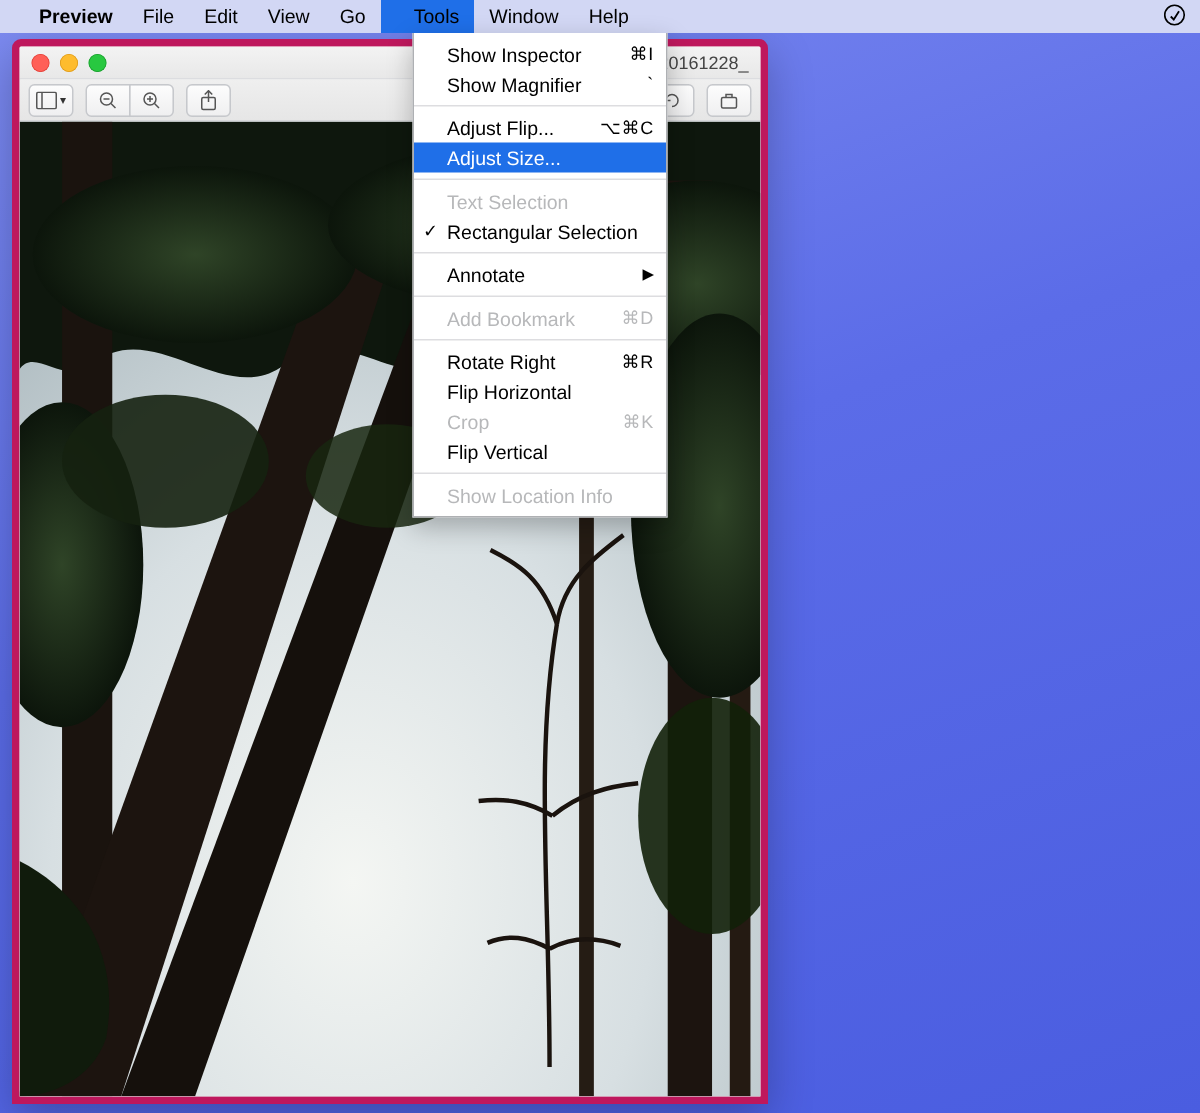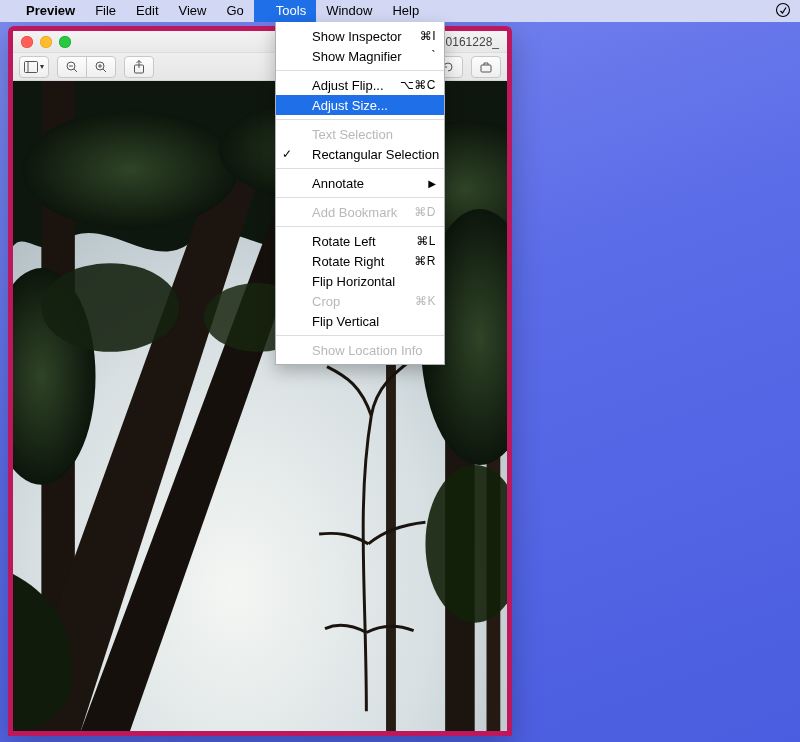--- a/index.html
+++ b/index.html
@@ -26,42 +26,42 @@
   .menubar .apple { font-size: 15px; margin-right: 8px; }
   .menubar .mbitem {
     padding: 2px 10px;
     height: 22px;
     line-height: 18px;
     display: flex;
     align-items: center;
     cursor: default;
   }
   .menubar .mbitem.app { font-weight: 600; }
-  .menubar .mbitem.active { background: #1f6fe8; color: #ffffff; padding-left: 22px; }
+  .menubar .mbitem.active { background: #1f6fe8; color: #000000; padding-left: 22px; }
   .menubar .spacer { flex: 1; }
   .menubar .status-icon { width: 18px; text-align: center; }
 
   
   .dropdown {
     position: absolute;
     top: 22px;
     left: 275px;
     width: 170px;
     background: #fff;
     border: 1px solid #aeb0b3;
     border-top: none;
     box-shadow: 0 6px 16px rgba(0,0,0,0.25);
     z-index: 40;
     padding: 4px 0;
   }
   .dropdown .row {
     display: flex;
     align-items: center;
     height: 20px;
-    padding: 0 8px 0 36px;
+    padding: 0 8px 0 22px;
     position: relative;
     color: #000;
     cursor: default;
     white-space: nowrap;
   }
   .dropdown .row.highlight { background: #1f6fe8; color: #fff; }
   .dropdown .row.disabled { color: #b7b8ba; }
   .dropdown .row .check {
     position: absolute;
     left: 6px;
@@ -203,24 +203,20 @@
     <div class="row submenu">
       <span class="label">Annotate</span>
       <span class="arrow">▶</span>
     </div>
     <div class="sep"></div>
     <div class="row disabled">
       <span class="label">Add Bookmark</span>
       <span class="short">⌘D</span>
     </div>
     <div class="sep"></div>
-    <div class="row">
-      <span class="label">Rotate Left</span>
-      <span class="short">⌘L</span>
-    </div>
     <div class="row">
       <span class="label">Rotate Right</span>
       <span class="short">⌘R</span>
     </div>
     <div class="row">
       <span class="label">Flip Horizontal</span>
     </div>
     <div class="row disabled">
       <span class="label">Crop</span>
       <span class="short">⌘K</span>

